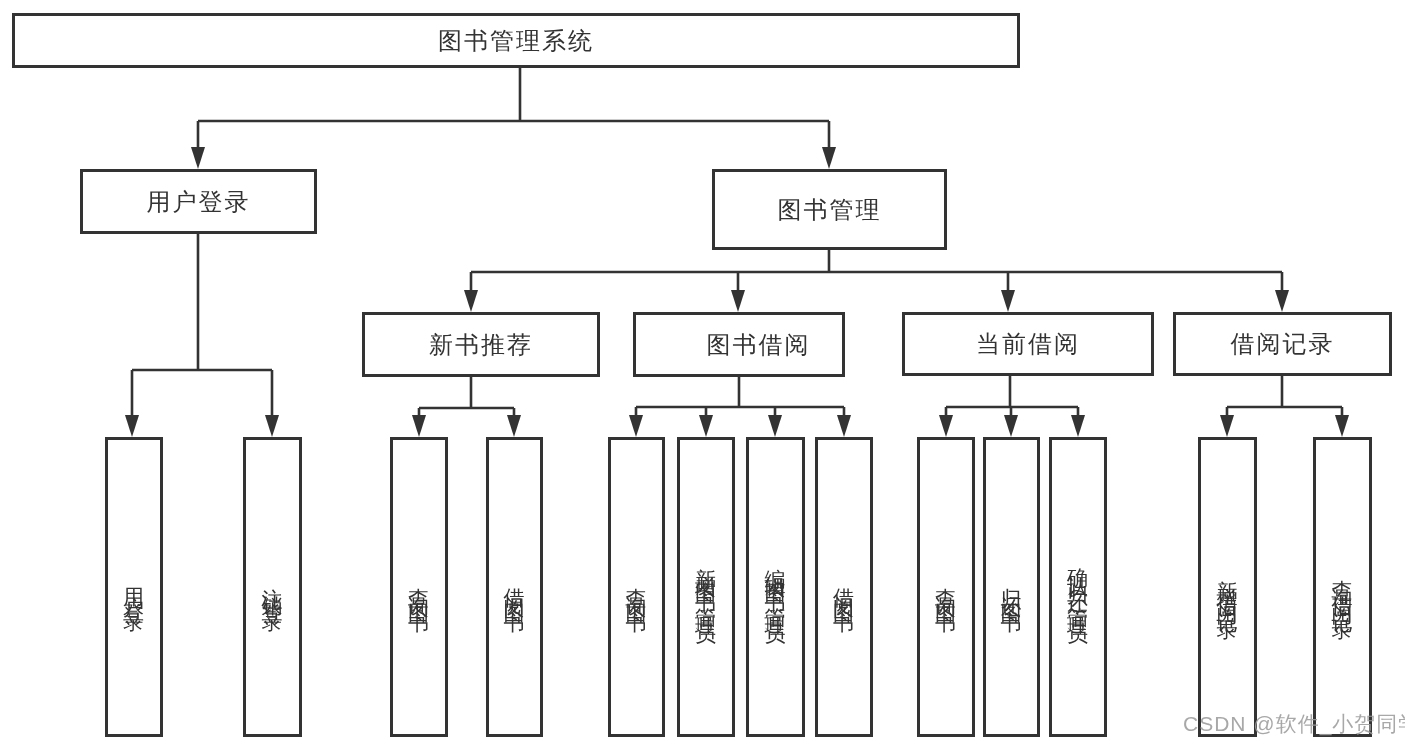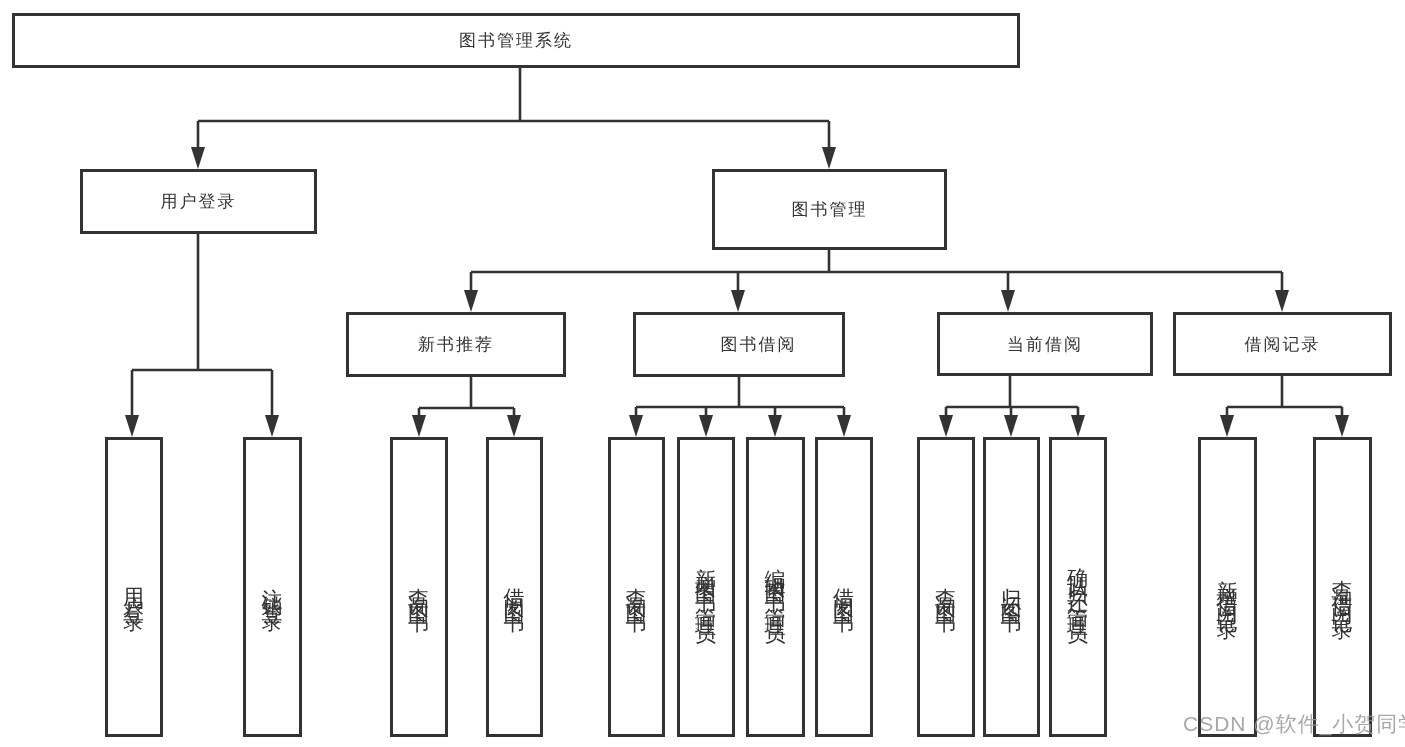--- a/index.html
+++ b/index.html
@@ -27,21 +27,21 @@
     box-sizing: border-box;
     border: 3px solid #333333;
     background: #ffffff;
     color: #333333;
     display: flex;
     align-items: center;
     justify-content: center;
     text-align: center;
   }
   .node.h {
-    font-size: 17px;
+    font-size: 24px;
     letter-spacing: 2px;
   }
   .node.v {
     font-size: 21px;
     writing-mode: vertical-rl;
     letter-spacing: 8px;
     line-height: 1;
     padding: 6px 0;
   }
   .watermark {
@@ -106,23 +106,23 @@
       <polygon fill="#333333" stroke="none" points="1220,415 1234,415 1227,437"></polygon>
       <polygon fill="#333333" stroke="none" points="1335,415 1349,415 1342,437"></polygon>
     </g>
   </svg>
 
   <div class="node h" style="left:12px; top:13px; width:1008px; height:55px;">图书管理系统</div>
 
   <div class="node h" style="left:80px; top:169px; width:237px; height:65px;">用户登录</div>
   <div class="node h" style="left:712px; top:169px; width:235px; height:81px;">图书管理</div>
 
-  <div class="node h" style="left:346px; top:312px; width:220px; height:65px;">新书推荐</div>
+  <div class="node h" style="left:362px; top:312px; width:238px; height:65px;">新书推荐</div>
   <div class="node h" style="left:633px; top:312px; width:212px; height:65px;padding-left:39px;">图书借阅</div>
-  <div class="node h" style="left:902px; top:312px; width:216px; height:64px;margin-left:35px;">当前借阅</div>
+  <div class="node h" style="left:902px; top:312px; width:252px; height:64px;">当前借阅</div>
   <div class="node h" style="left:1173px; top:312px; width:219px; height:64px;">借阅记录</div>
 
   <div class="node v" style="left:105px; top:437px; width:58px; height:300px;">用户登录</div>
   <div class="node v" style="left:243px; top:437px; width:59px; height:300px;">注销登录</div>
 
   <div class="node v" style="left:390px; top:437px; width:58px; height:300px;">查询图书</div>
   <div class="node v" style="left:486px; top:437px; width:57px; height:300px;">借阅图书</div>
 
   <div class="node v" style="left:608px; top:437px; width:57px; height:300px;">查询图书</div>
   <div class="node v" style="left:677px; top:437px; width:58px; height:300px;">新增图书（管理员）</div>

